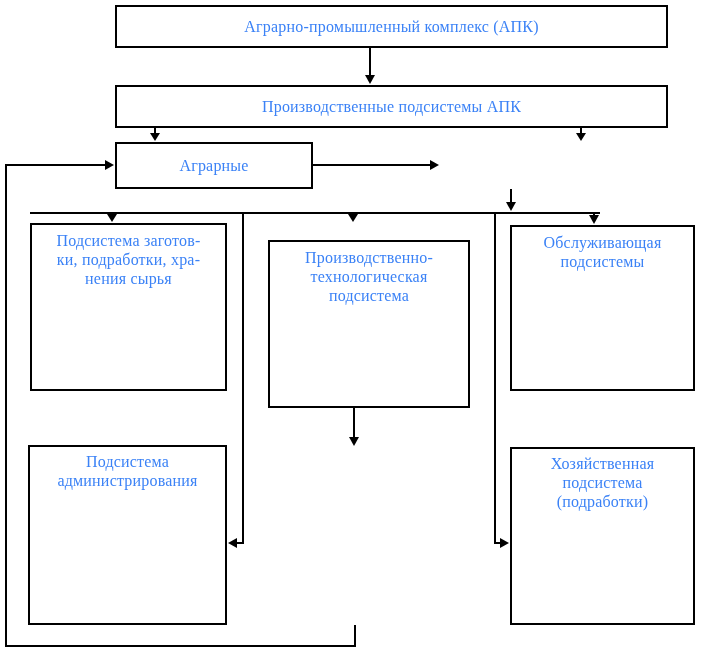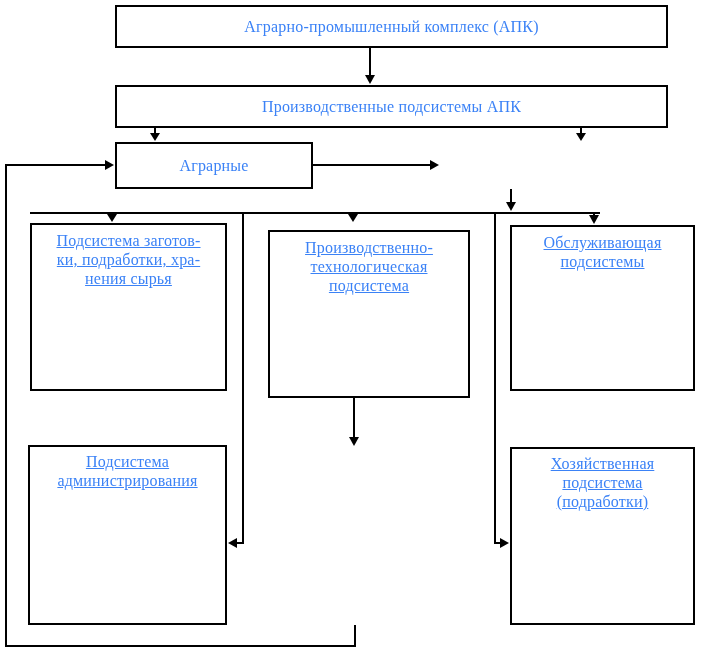--- a/index.html
+++ b/index.html
@@ -40,28 +40,28 @@
     background: #ffffff;
     text-align: center;
     white-space: pre-line;
     font-size: 16px;
     line-height: 19px;
     letter-spacing: 0.2px;
     display: flex;
     justify-content: center;
   }
   .v-center { align-items: center; }
-  .v-top    { align-items: flex-start; text-decoration: underline; }
+  .v-top    { align-items: flex-start; }
 
   .n-apk        { left:115px; top:5px;   width:553px; height:43px; }
   .n-prodsub    { left:115px; top:85px;  width:553px; height:43px; }
   .n-agrarian   { left:115px; top:142px; width:198px; height:47px; }
   .n-processing { left:440px; top:142px; width:212px; height:47px; }
   .n-procure    { left:30px;  top:223px; width:197px; height:168px; padding-top:6px; }
-  .n-prodtech   { left:268px; top:230px; width:202px; height:168px; padding-top:6px; }
+  .n-prodtech   { left:268px; top:240px; width:202px; height:168px; padding-top:6px; }
   .n-service    { left:510px; top:225px; width:185px; height:166px; padding-top:6px; }
   .n-admin      { left:28px;  top:445px; width:199px; height:180px; padding-top:5px; }
   .n-storage    { left:270px; top:447px; width:198px; height:178px; padding-top:5px; }
   .n-household  { left:510px; top:447px; width:185px; height:178px; padding-top:5px; }
 </style>
 </head>
 <body>
 
 <div class="canvas">
 

